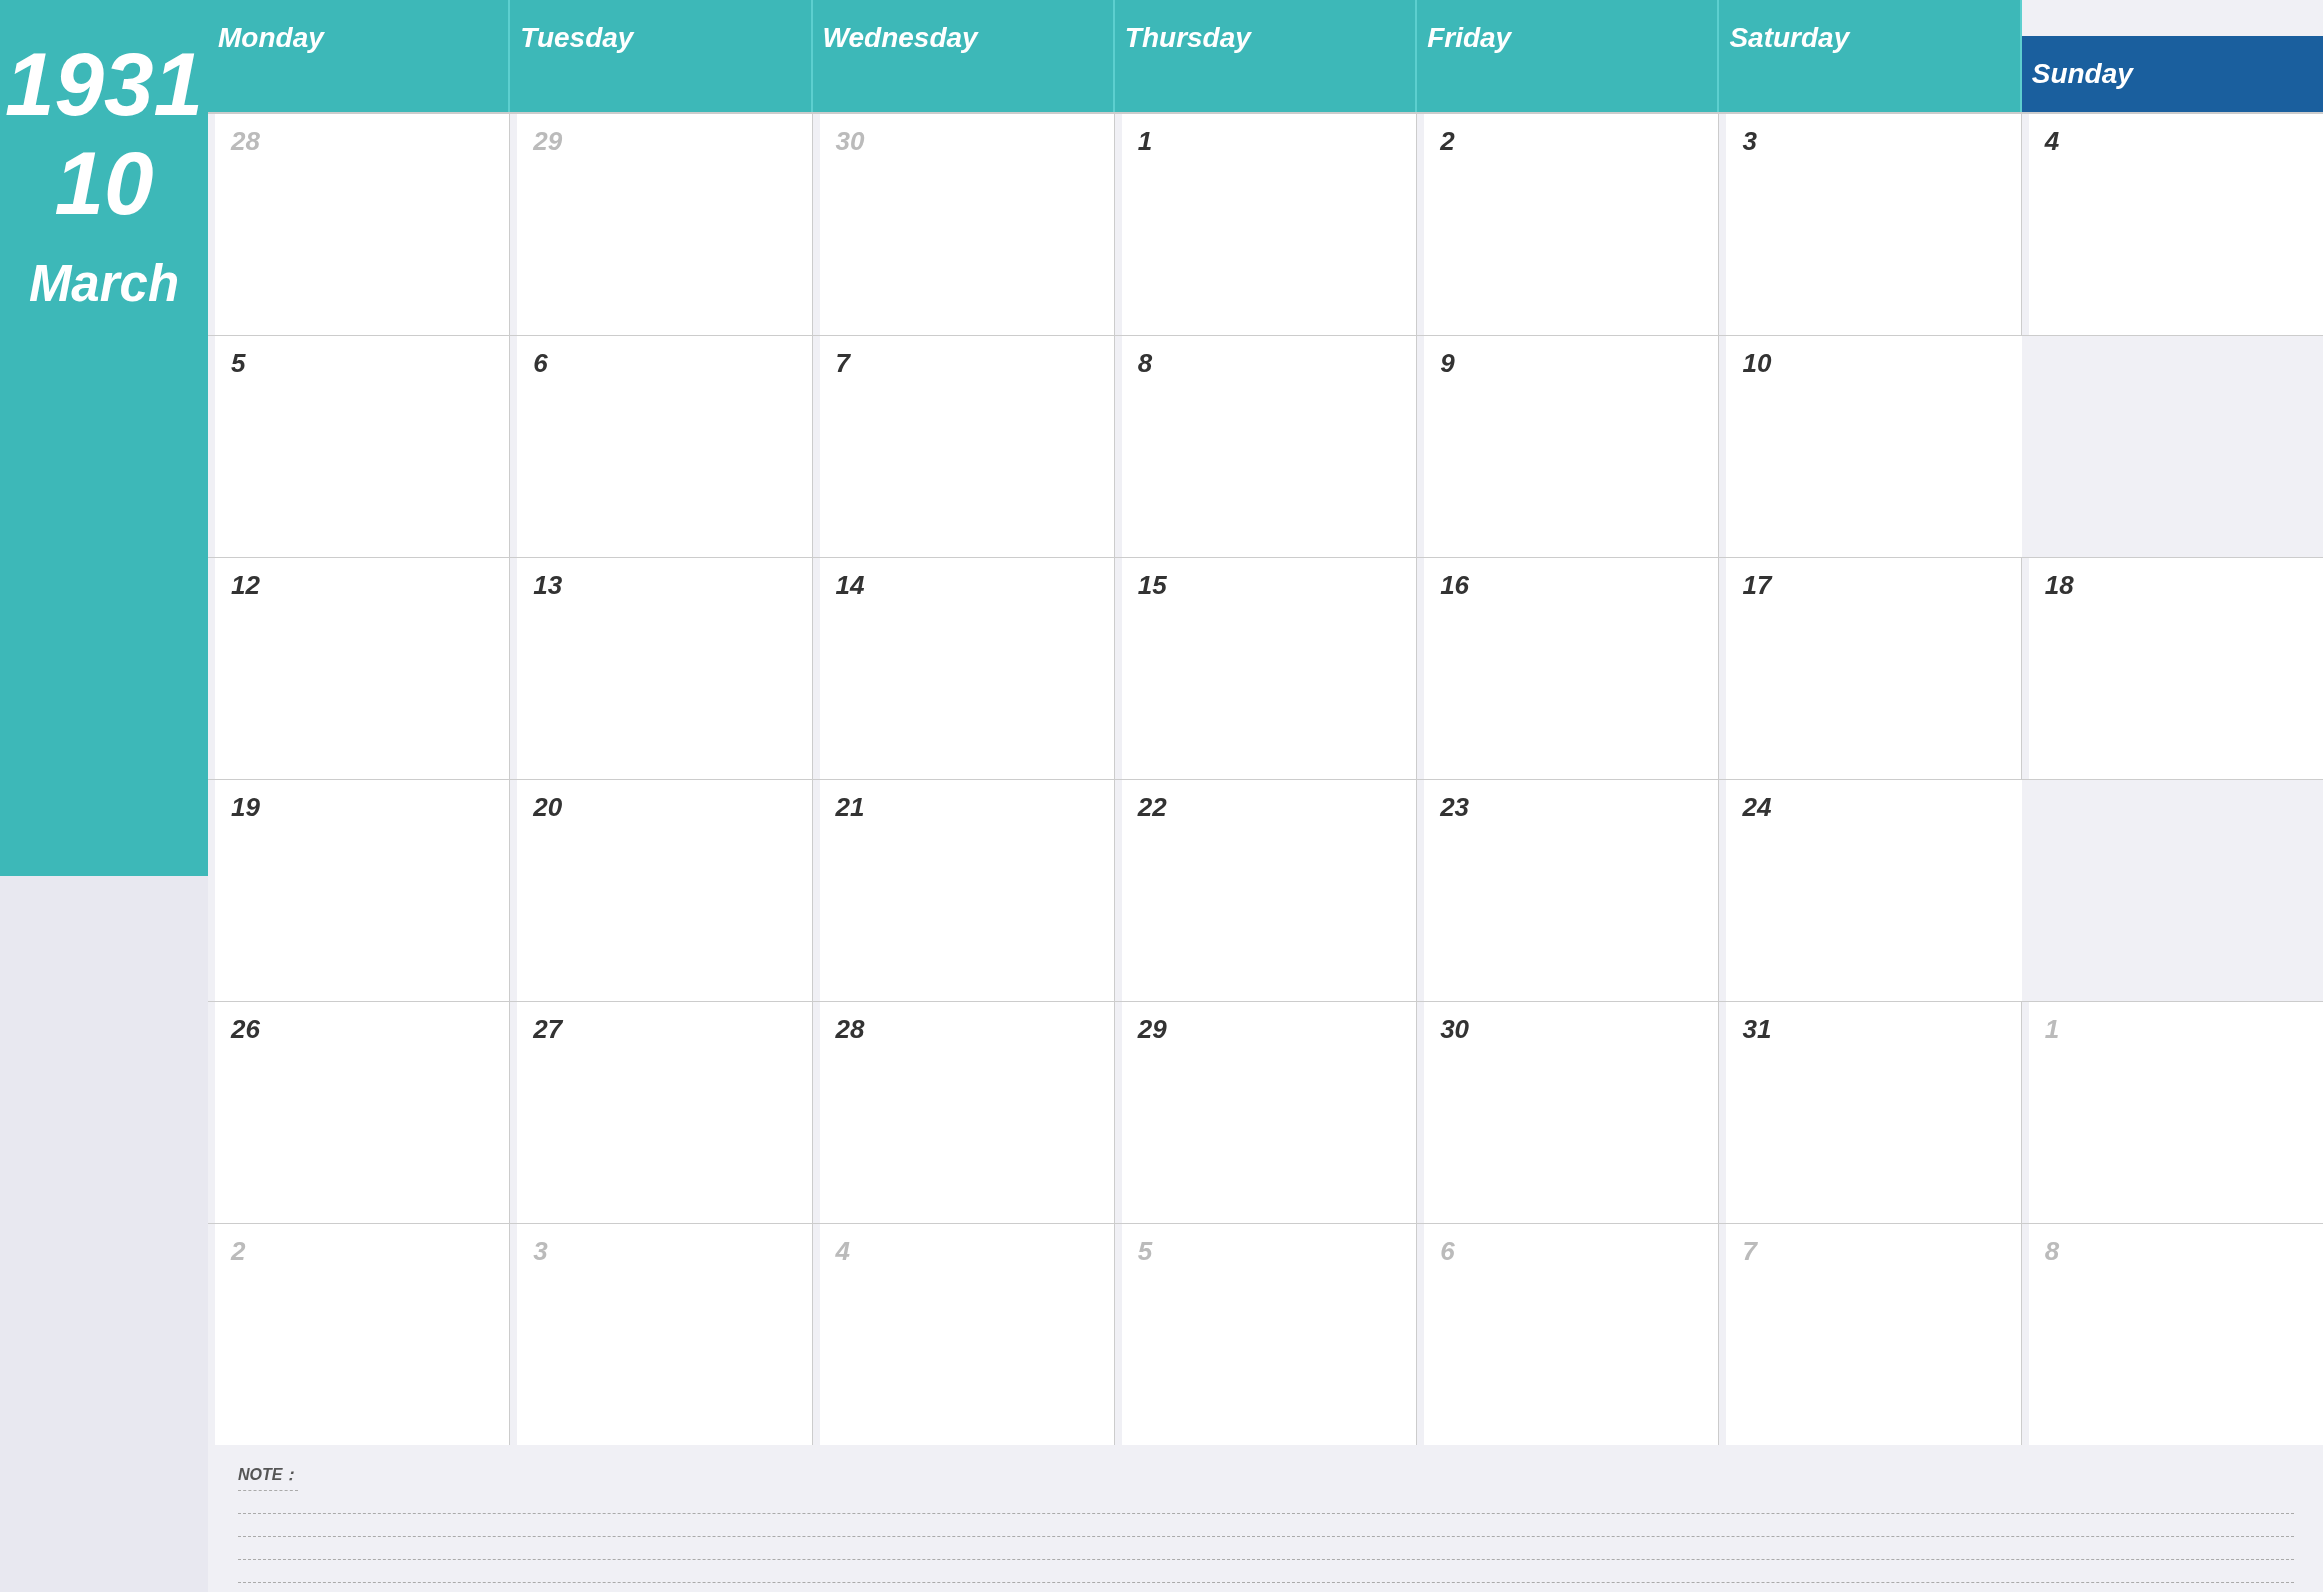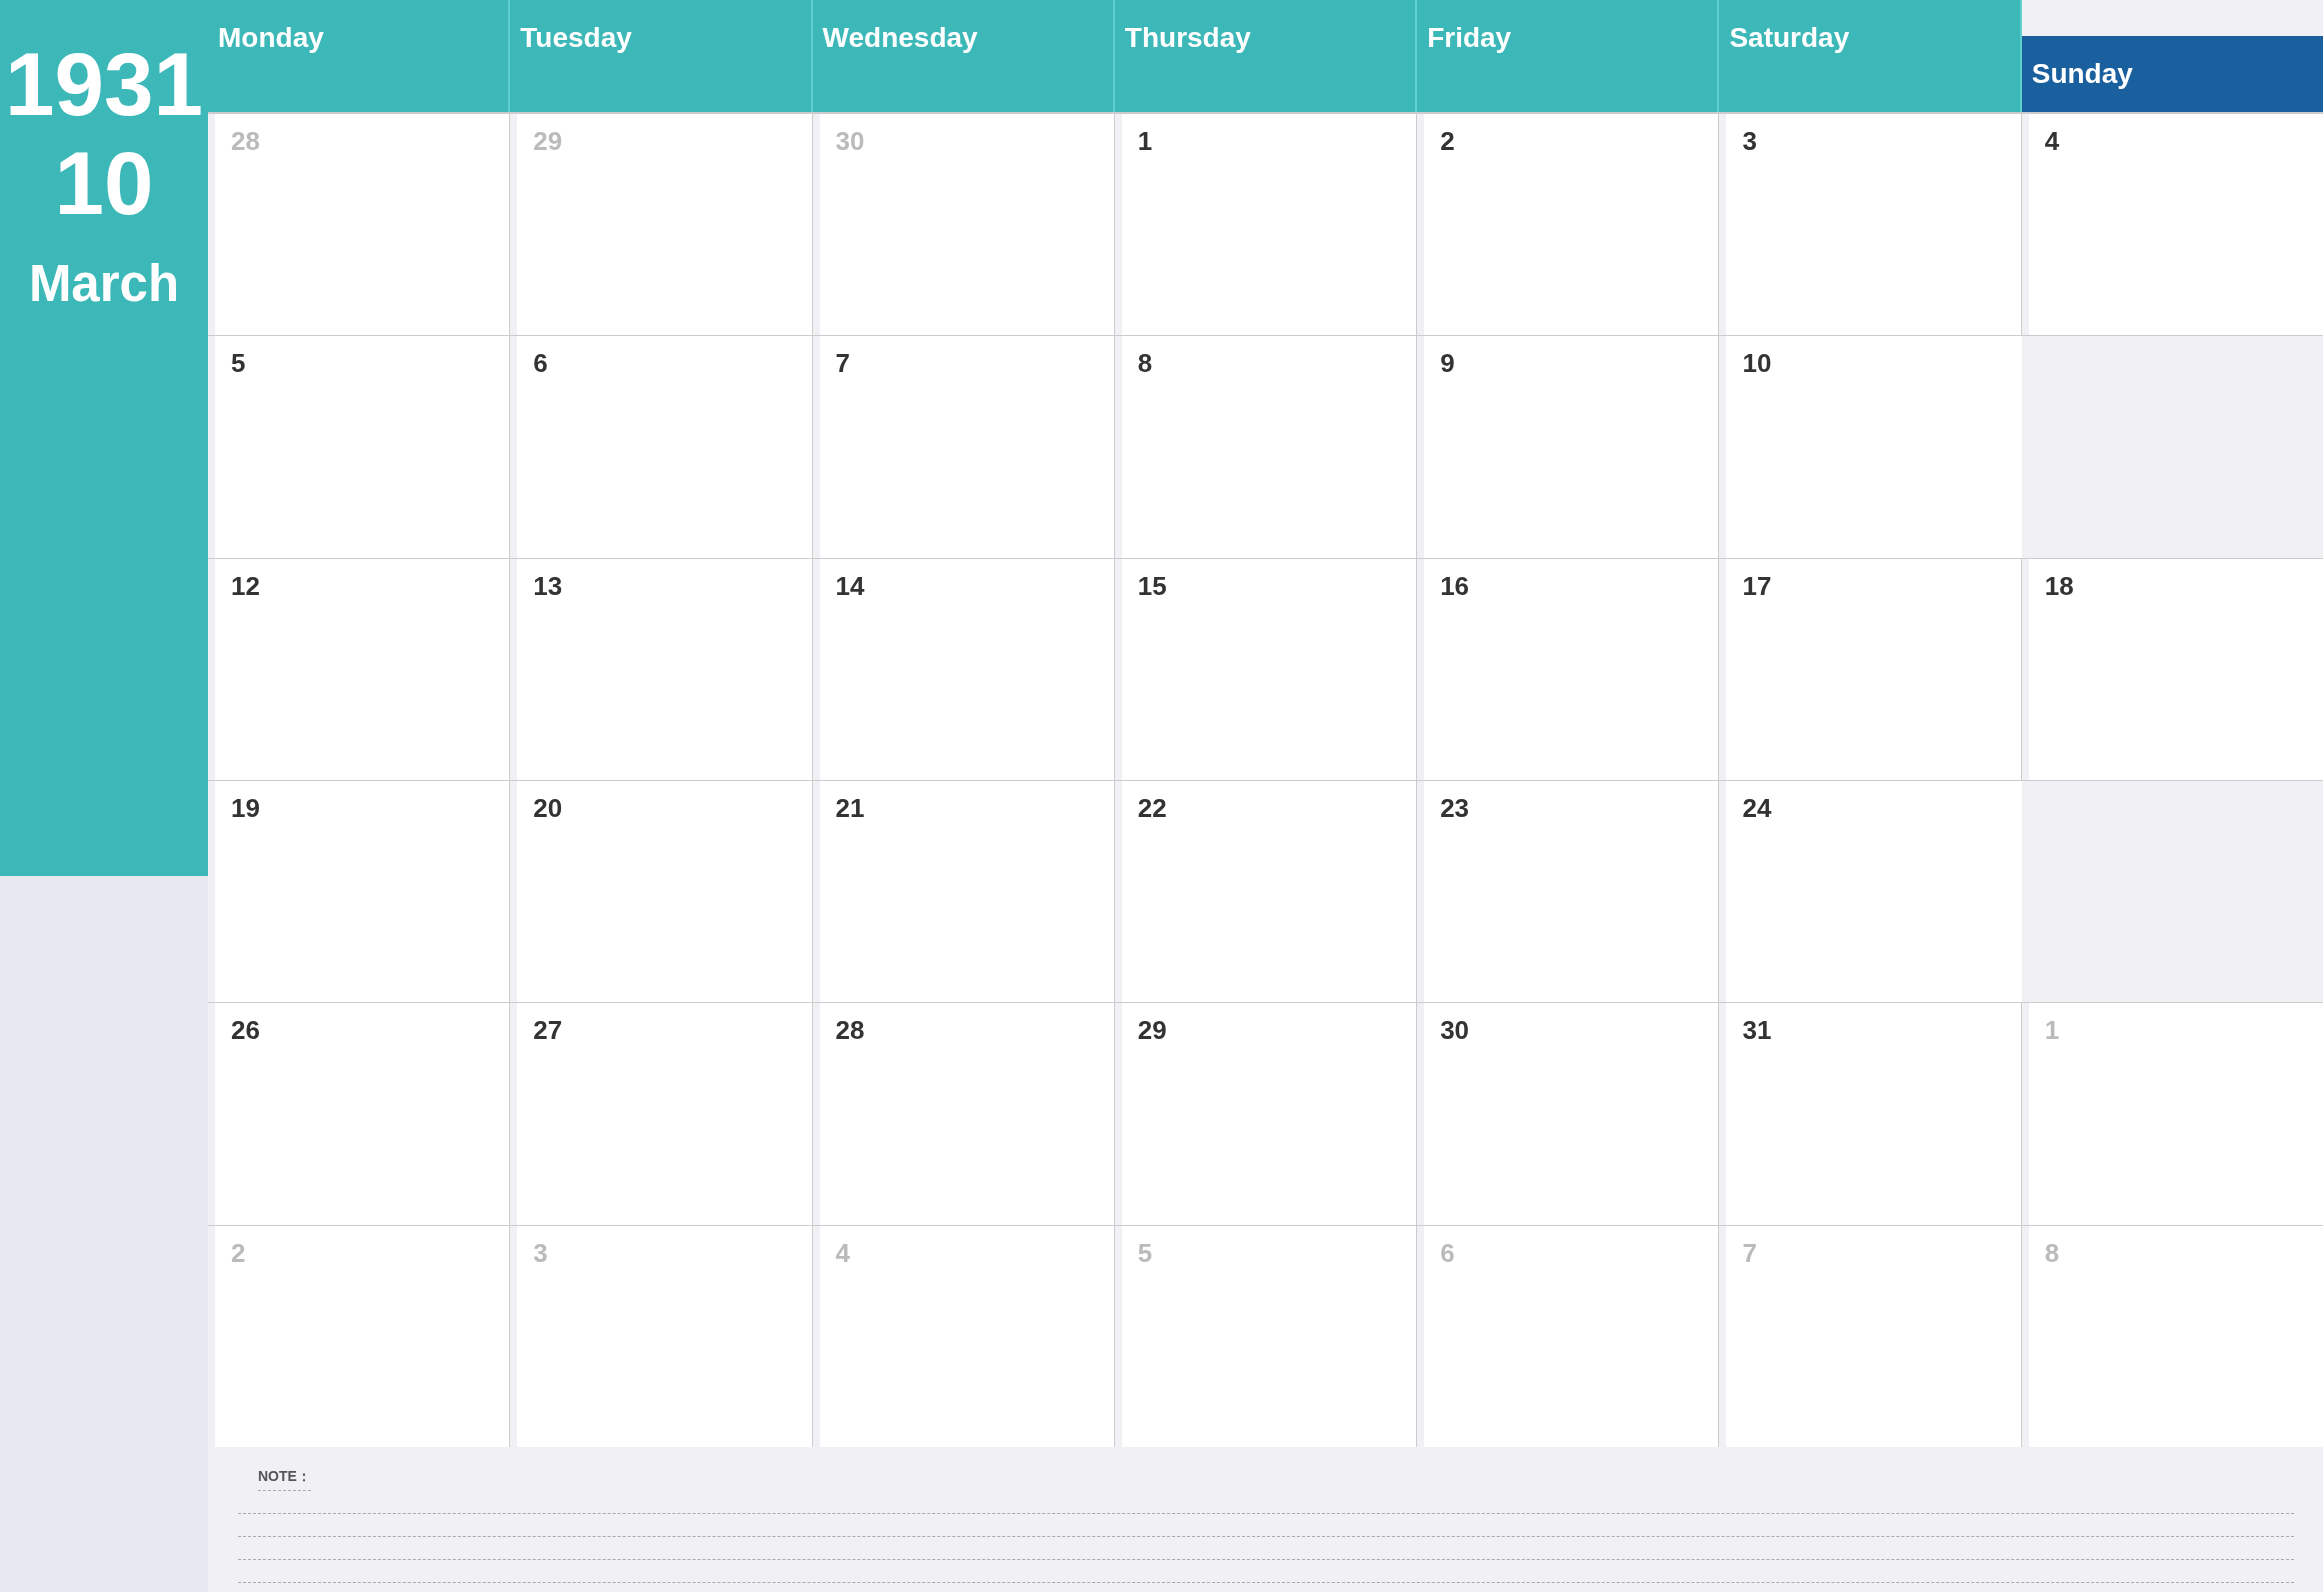--- a/index.html
+++ b/index.html
@@ -14,20 +14,21 @@
       width: 2324px;
       height: 1593px;
       overflow: hidden;
     }
 
     .page {
       display: flex;
       width: 100%;
       height: 100%;
       background: #22c55e;
+      font-style: italic;
     }
 
     .sidebar {
       width: 208px;
       background: linear-gradient(to bottom, #3db8b8 0%, #3db8b8 55%, #e8e8f0 55%, #e8e8f0 100%);
       display: flex;
       flex-direction: column;
       align-items: center;
       padding-top: 40px;
       flex-shrink: 0;
@@ -130,28 +131,27 @@
       font-weight: bold;
       color: #333;
     }
 
     .notes-section {
       padding: 20px 30px 10px 30px;
       background: #f0f0f5;
     }
 
     .note-label {
-      font-size: 14px;
+      font-size: 16px;
       font-weight: bold;
       color: #555;
       border-bottom: 1px dashed #aaa;
       padding-bottom: 4px;
       margin-bottom: 0;
       display: inline-block;
-      margin-left: 20px;
     }
 
     .note-line {
       border-bottom: 1px dashed #aaa;
       margin: 22px 0 0 0;
       height: 1px;
     }
   </style>
 </head>
 <body>

